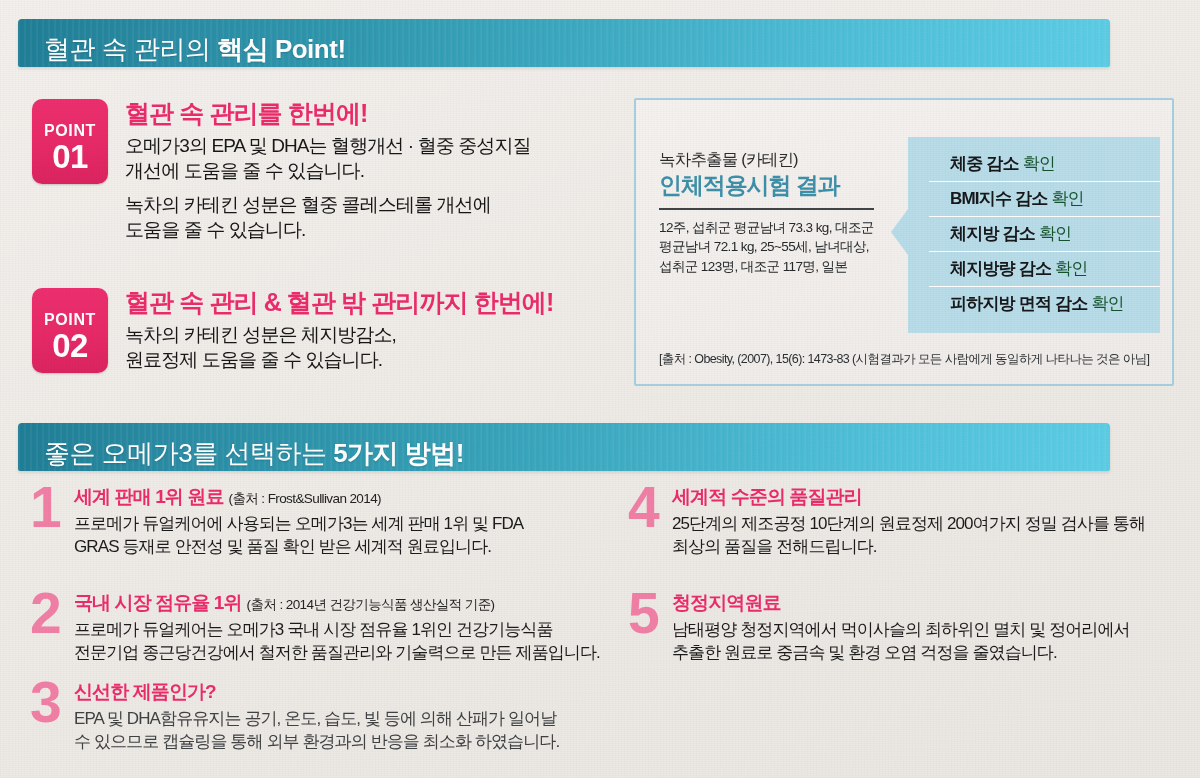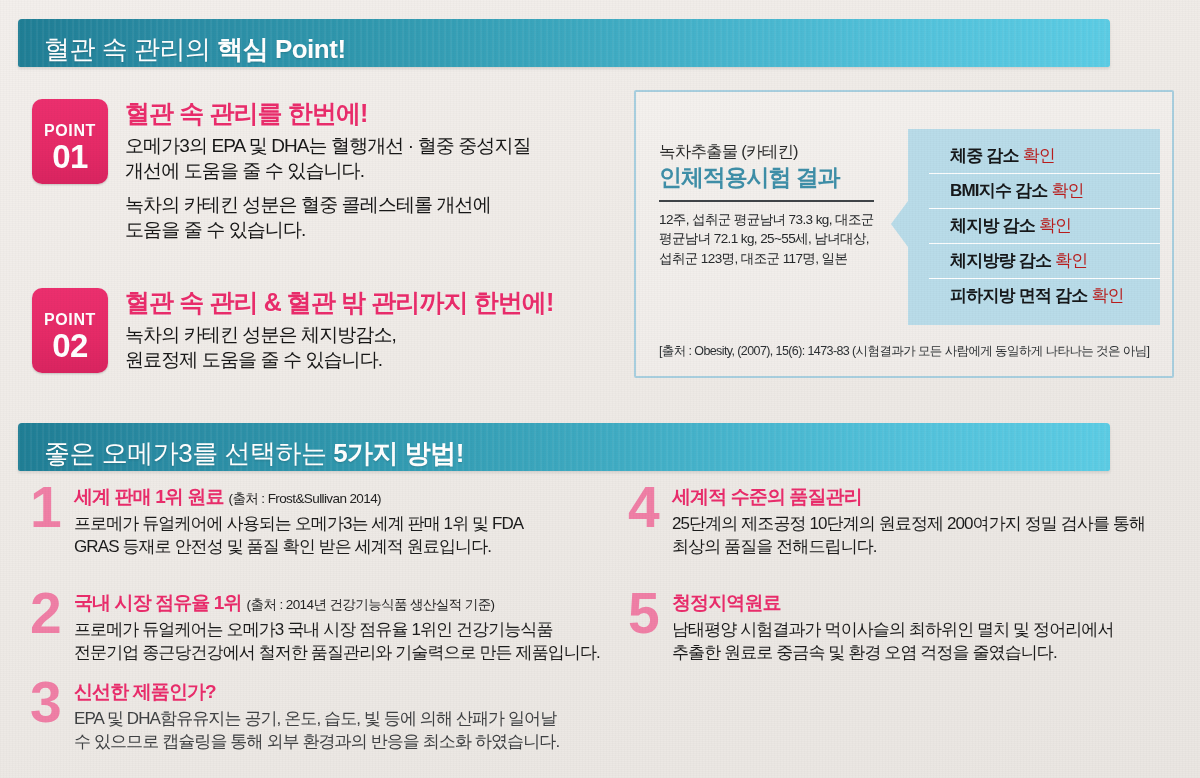--- a/index.html
+++ b/index.html
@@ -133,21 +133,21 @@
     color: #171717;
     white-space: nowrap;
   }
   .point-para.second { margin-top: 9px; }
   .point-para .ln { display: block; }
 
   
   #study-box {
     position: absolute;
     left: 634px;
-    top: 90px;
+    top: 98px;
     width: 540px;
     height: 288px;
     border: 2px solid #a8cfdf;
     border-radius: 2px;
     background: linear-gradient(165deg, #f4f1ee 0%, #efebe8 100%);
     box-sizing: border-box;
   }
 
   #study-left {
     position: absolute;
@@ -210,21 +210,21 @@
     font-size: 17px;
     letter-spacing: -0.8px;
     line-height: 1.3;
     padding: 6px 0 6px;
     border-bottom: 1px solid #ffffff;
     color: #16181a;
     white-space: nowrap;
   }
   .result-item:last-child { border-bottom: none; }
   .result-item b { font-weight: 700; margin-left: 21px; }
-  .result-item .suffix { font-weight: 400; color: #b91c1c; }
+  .result-item .suffix { font-weight: 400; color: #14532d; }
 
   #study-source {
     position: absolute;
     left: 23px;
     bottom: 16px;
     font-size: 12.5px;
     letter-spacing: -0.6px;
     color: #2c3033;
     white-space: nowrap;
   }
@@ -419,19 +419,19 @@
     </div>
   </div>
 
   <div class="reason" id="reason-5">
     <div class="reason-num">5</div>
     <div class="reason-body">
       <div class="reason-head">
         <span>청정지역원료</span><span class="note"></span>
       </div>
       <div class="reason-text">
-        <span class="ln">남태평양 시험결과가 먹이사슬의 최하위인 멸치 및 정어리에서</span>
+        <span class="ln">남태평양 청정지역에서 먹이사슬의 최하위인 멸치 및 정어리에서</span>
         <span class="ln">추출한 원료로 중금속 및 환경 오염 걱정을 줄였습니다.</span>
       </div>
     </div>
   </div>
 
 </div>
 
 </body></html>

